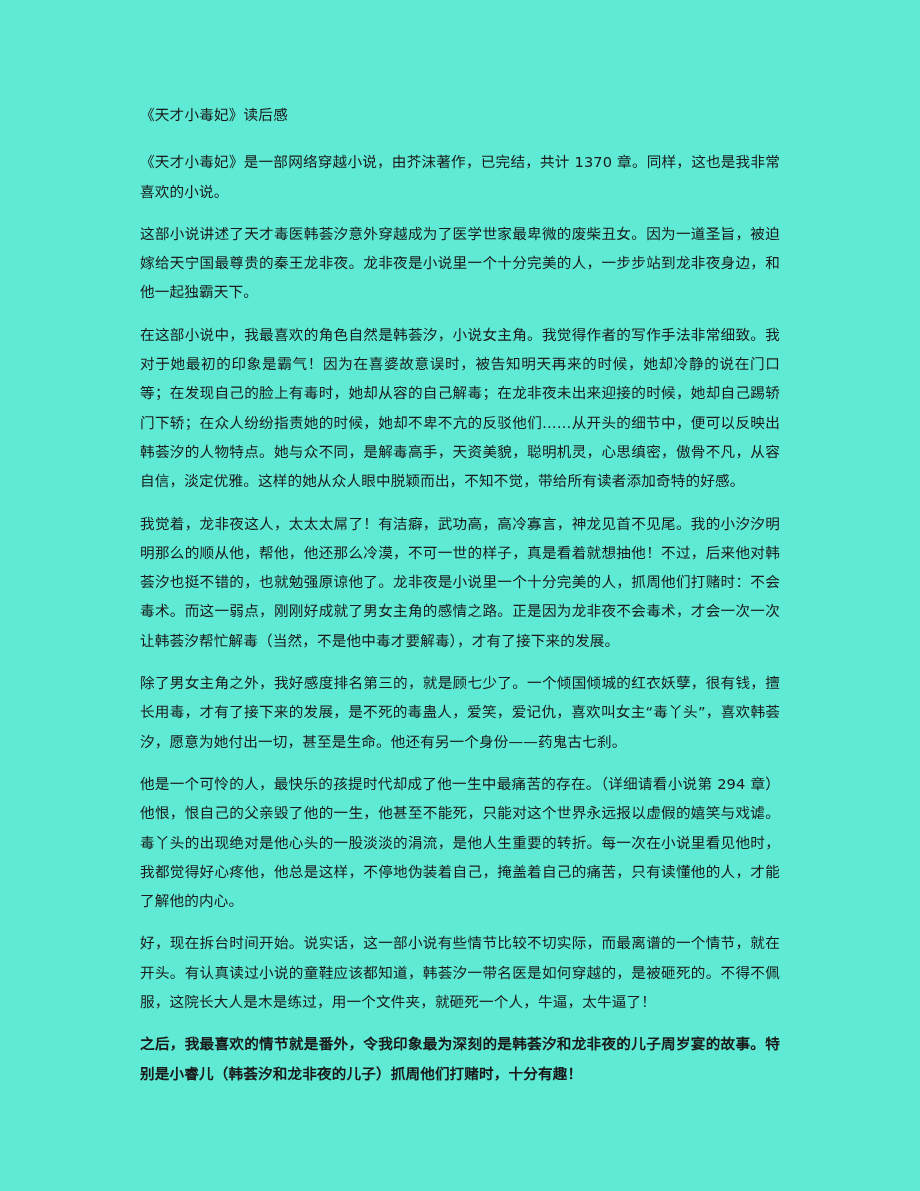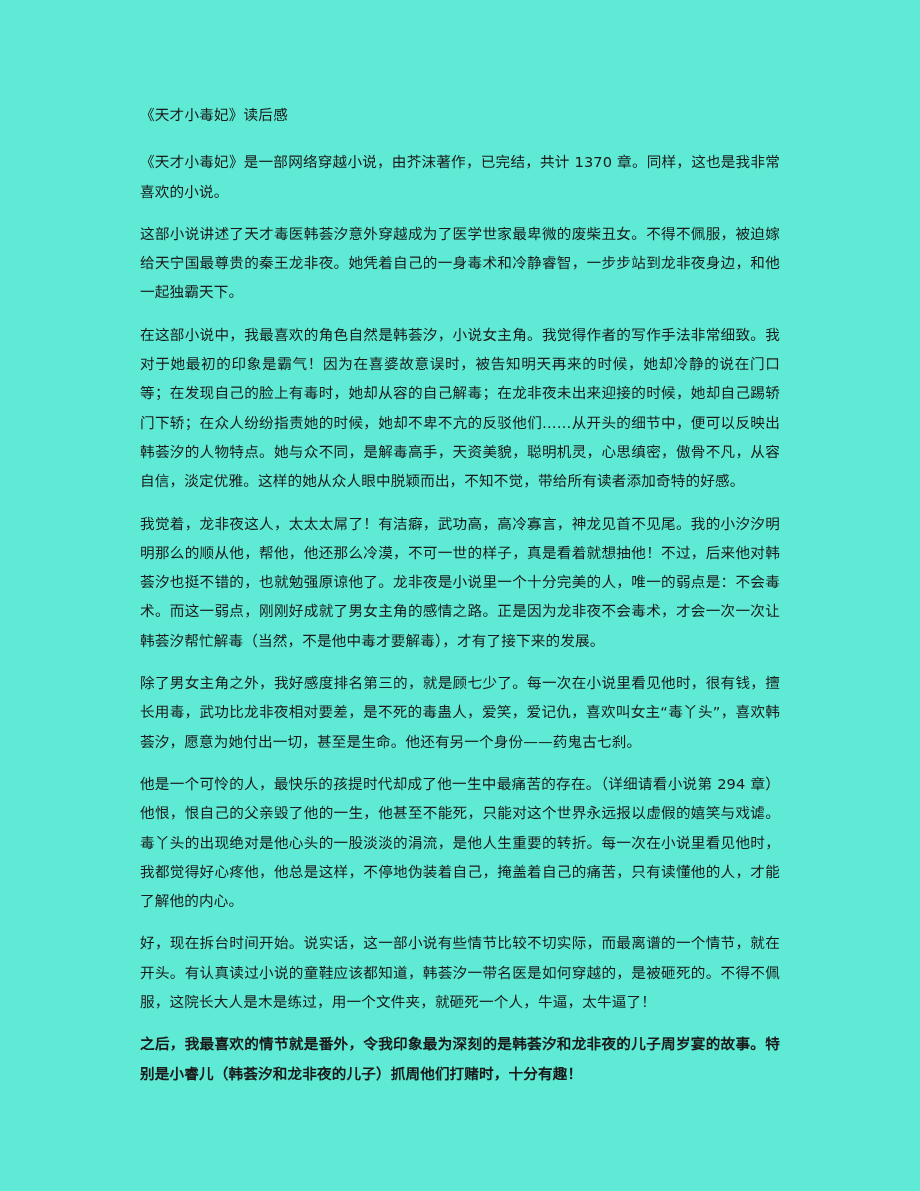--- a/index.html
+++ b/index.html
@@ -60,27 +60,27 @@
 </head>
 <body>
 
 <div class="page">
   <div class="content">
 
     <p class="doc-title indent-1">《天才小毒妃》读后感</p>
 
     <p class="para">《天才小毒妃》是一部网络穿越小说，由芥沫著作，已完结，共计 1370 章。同样，这也是我非常喜欢的小说。</p>
 
-    <p class="para">这部小说讲述了天才毒医韩荟汐意外穿越成为了医学世家最卑微的废柴丑女。不得不佩服，被迫嫁给天宁国最尊贵的秦王龙非夜。她凭着自己的一身毒术和冷静睿智，一步步站到龙非夜身边，和他一起独霸天下。</p>
+    <p class="para">这部小说讲述了天才毒医韩荟汐意外穿越成为了医学世家最卑微的废柴丑女。因为一道圣旨，被迫嫁给天宁国最尊贵的秦王龙非夜。龙非夜是小说里一个十分完美的人，一步步站到龙非夜身边，和他一起独霸天下。</p>
 
     <p class="para">在这部小说中，我最喜欢的角色自然是韩荟汐，小说女主角。我觉得作者的写作手法非常细致。我对于她最初的印象是霸气！因为在喜婆故意误时，被告知明天再来的时候，她却冷静的说在门口等；在发现自己的脸上有毒时，她却从容的自己解毒；在龙非夜未出来迎接的时候，她却自己踢轿门下轿；在众人纷纷指责她的时候，她却不卑不亢的反驳他们……从开头的细节中，便可以反映出韩荟汐的人物特点。她与众不同，是解毒高手，天资美貌，聪明机灵，心思缜密，傲骨不凡，从容自信，淡定优雅。这样的她从众人眼中脱颖而出，不知不觉，带给所有读者添加奇特的好感。</p>
 
-    <p class="para">我觉着，龙非夜这人，太太太屌了！有洁癖，武功高，高冷寡言，神龙见首不见尾。我的小汐汐明明那么的顺从他，帮他，他还那么冷漠，不可一世的样子，真是看着就想抽他！不过，后来他对韩荟汐也挺不错的，也就勉强原谅他了。龙非夜是小说里一个十分完美的人，唯一的弱点是：不会毒术。而这一弱点，刚刚好成就了男女主角的感情之路。正是因为龙非夜不会毒术，才会一次一次让韩荟汐帮忙解毒（当然，不是他中毒才要解毒），才有了接下来的发展。</p>
+    <p class="para">我觉着，龙非夜这人，太太太屌了！有洁癖，武功高，高冷寡言，神龙见首不见尾。我的小汐汐明明那么的顺从他，帮他，他还那么冷漠，不可一世的样子，真是看着就想抽他！不过，后来他对韩荟汐也挺不错的，也就勉强原谅他了。龙非夜是小说里一个十分完美的人，抓周他们打赌时：不会毒术。而这一弱点，刚刚好成就了男女主角的感情之路。正是因为龙非夜不会毒术，才会一次一次让韩荟汐帮忙解毒（当然，不是他中毒才要解毒），才有了接下来的发展。</p>
 
-    <p class="para">除了男女主角之外，我好感度排名第三的，就是顾七少了。每一次在小说里看见他时，很有钱，擅长用毒，武功比龙非夜相对要差，是不死的毒蛊人，爱笑，爱记仇，喜欢叫女主“毒丫头”，喜欢韩荟汐，愿意为她付出一切，甚至是生命。他还有另一个身份——药鬼古七刹。</p>
+    <p class="para">除了男女主角之外，我好感度排名第三的，就是顾七少了。一个倾国倾城的红衣妖孽，很有钱，擅长用毒，才有了接下来的发展，是不死的毒蛊人，爱笑，爱记仇，喜欢叫女主“毒丫头”，喜欢韩荟汐，愿意为她付出一切，甚至是生命。他还有另一个身份——药鬼古七刹。</p>
 
     <p class="para">他是一个可怜的人，最快乐的孩提时代却成了他一生中最痛苦的存在。（详细请看小说第 294 章）他恨，恨自己的父亲毁了他的一生，他甚至不能死，只能对这个世界永远报以虚假的嬉笑与戏谑。毒丫头的出现绝对是他心头的一股淡淡的涓流，是他人生重要的转折。每一次在小说里看见他时，我都觉得好心疼他，他总是这样，不停地伪装着自己，掩盖着自己的痛苦，只有读懂他的人，才能了解他的内心。</p>
 
     <p class="para">好，现在拆台时间开始。说实话，这一部小说有些情节比较不切实际，而最离谱的一个情节，就在开头。有认真读过小说的童鞋应该都知道，韩荟汐一带名医是如何穿越的，是被砸死的。不得不佩服，这院长大人是木是练过，用一个文件夹，就砸死一个人，牛逼，太牛逼了！</p>
 
     <p class="para">之后，我最喜欢的情节就是番外，令我印象最为深刻的是韩荟汐和龙非夜的儿子周岁宴的故事。特别是小睿儿（韩荟汐和龙非夜的儿子）抓周他们打赌时，十分有趣！</p>
 
   </div>
 </div>
 

